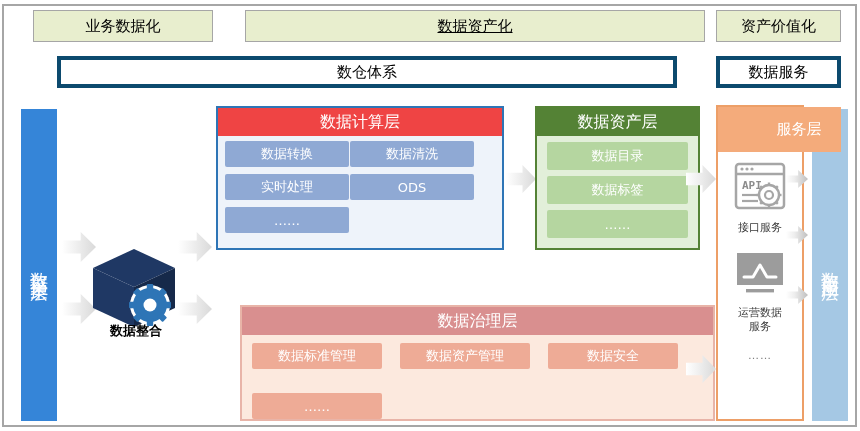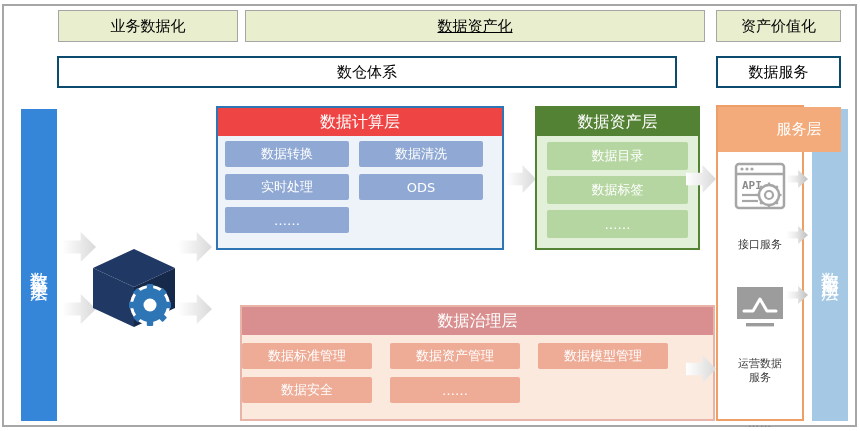--- a/index.html
+++ b/index.html
@@ -21,21 +21,21 @@
     border:2px solid #a6a6a6;background:transparent;
   }
 
   
   .banner{
     background:#e8eece;border:1px solid #a6a6a6;
     color:#000;font-size:15px;
   }
   
   .whitebox{
-    background:#ffffff;border:2px solid #0c4a6e;
+    background:#ffffff;border:4px solid #0c4a6e;
     color:#000;font-size:15px;
   }
 
   
   .vbar{
     writing-mode:vertical-rl;
     letter-spacing:3px;
     color:#ffffff;font-size:18px;
     line-height:1.1;
   }
@@ -45,48 +45,48 @@
   
   .panel{border:2px solid;}
   .panel-title{
     color:#ffffff;font-size:16px;width:100%;
   }
   .panel-body{width:100%;display:flex;flex-wrap:wrap;}
 
   
   .p-compute{border-color:#2e75b6;background:#eef3fa;left:216px;top:106px;width:288px;height:144px;}
   .p-compute .panel-title{background:#ef4444;height:28px;display:flex;align-items:center;justify-content:center;}
-  .p-compute .panel-body{padding:5px 7px;gap:7px 10px;box-sizing:border-box;height:92px;align-content:flex-start;}
+  .p-compute .panel-body{padding:5px 7px;gap:7px 1px;box-sizing:border-box;height:92px;align-content:flex-start;}
   .cell-compute{
     background:#8fa9d4;color:#ffffff;font-size:13px;
     width:124px;height:26px;border-radius:2px;
   }
 
   
   .p-asset{border-color:#548235;background:#e2efd9;left:535px;top:106px;width:165px;height:144px;}
   .p-asset .panel-title{background:#548235;height:28px;display:flex;align-items:center;justify-content:center;}
   .p-asset .panel-body{padding:6px 10px;gap:6px;box-sizing:border-box;height:114px;flex-direction:column;align-content:flex-start;}
   .cell-asset{
     background:#b5d6a0;color:#ffffff;font-size:13px;
     width:100%;height:28px;border-radius:2px;
   }
 
   
   .p-gov{border-color:#e8b4a8;background:#fce9de;left:216px;top:305px;width:475px;height:116px;margin-left:24px;}
   .p-gov .panel-title{background:#d98f8f;height:28px;display:flex;align-items:center;justify-content:center;}
-  .p-gov .panel-body{padding:8px 0;gap:8px 18px;box-sizing:border-box;height:84px;align-content:flex-start;}
+  .p-gov .panel-body{padding:8px 10px;gap:24px 18px;box-sizing:border-box;height:84px;align-content:flex-start;}
   .cell-gov{
     background:#eeab96;color:#ffffff;font-size:13px;
     width:130px;height:26px;border-radius:2px;
   }
 
   
   .p-service{border:2px solid #ed9f67;background:#ffffff;left:716px;top:105px;width:88px;height:316px;}
   .p-service .panel-title{background:#f4ab7b;height:45px;display:flex;align-items:center;justify-content:center;font-size:15px;padding-left:39px;}
-  .svc-body{padding:10px 4px 0 4px;display:flex;flex-direction:column;align-items:center;gap:19px;box-sizing:border-box;}
+  .svc-body{padding:10px 4px 0 4px;display:flex;flex-direction:column;align-items:center;gap:2px;box-sizing:border-box;}
   .svc-label{font-size:11px;color:#3a3a3a;line-height:1.25;text-align:center;margin-top:5px;}
   .svc-dots{font-size:11px;color:#7f7f7f;letter-spacing:1px;margin-top:14px;}
 
   
   .arrow{
     background:linear-gradient(90deg,#ffffff 0%,#f2f2f2 35%,#d9d9d9 100%);
     clip-path:polygon(0% 28%,55% 28%,55% 0%,100% 50%,55% 100%,55% 72%,0% 72%);
   }
   .arrow-sm{
     background:linear-gradient(90deg,#ffffff 0%,#ededed 40%,#bfbfbf 100%);
@@ -97,21 +97,21 @@
   .cube-wrap{left:92px;top:245px;width:86px;height:88px;}
   .cube-label{left:78px;top:322px;width:116px;font-size:13px;font-weight:bold;color:#000;}
 </style>
 </head>
 <body>
 
 <div id="stage">
 
   <div class="abs outer-frame"></div>
 
-  <div class="abs banner ctr" style="left:58px;top:10px;width:180px;height:32px;">
+  <div class="abs banner ctr" style="left:33px;top:10px;width:180px;height:32px;">
     <span>业务数据化</span>
   </div>
   <div class="abs banner ctr" style="left:245px;top:10px;width:460px;height:32px;text-decoration:underline;">
     <span>数据资产化</span>
   </div>
   <div class="abs banner ctr" style="left:716px;top:10px;width:125px;height:32px;">
     <span>资产价值化</span>
   </div>
 
   <div class="abs whitebox ctr" style="left:57px;top:56px;width:620px;height:32px;">
@@ -151,20 +151,23 @@
           <rect x="13" y="-3.2" width="8" height="6.4" rx="1"></rect>
           <rect x="-3.2" y="-21" width="6.4" height="8" rx="1" transform="rotate(45)"></rect>
           <rect x="-3.2" y="13" width="6.4" height="8" rx="1" transform="rotate(45)"></rect>
           <rect x="-21" y="-3.2" width="8" height="6.4" rx="1" transform="rotate(45)"></rect>
           <rect x="13" y="-3.2" width="8" height="6.4" rx="1" transform="rotate(45)"></rect>
         </g>
         <circle cx="0" cy="0" r="6.5" fill="#ffffff"></circle>
       </g>
     </svg>
   </div>
+  <div class="abs cube-label ctr">
+    <span>数据整合</span>
+  </div>
 
   <div class="abs arrow" style="left:178px;top:232px;width:34px;height:30px;"></div>
   <div class="abs arrow" style="left:178px;top:294px;width:34px;height:30px;"></div>
 
   <div class="abs panel p-compute">
     <div class="panel-title">数据计算层</div>
     <div class="panel-body">
       <div class="cell-compute ctr">数据转换</div>
       <div class="cell-compute ctr">数据清洗</div>
       <div class="cell-compute ctr">实时处理</div>
@@ -184,21 +187,20 @@
     </div>
   </div>
 
   <div class="abs arrow" style="left:686px;top:165px;width:30px;height:28px;"></div>
 
   <div class="abs panel p-gov">
     <div class="panel-title">数据治理层</div>
     <div class="panel-body">
       <div class="cell-gov ctr">数据标准管理</div>
       <div class="cell-gov ctr">数据资产管理</div>
-      <div class="cell-gov ctr">数据模型管理</div>
       <div class="cell-gov ctr">数据安全</div>
       <div class="cell-gov ctr">……</div>
     </div>
   </div>
 
   <div class="abs arrow" style="left:686px;top:355px;width:30px;height:28px;"></div>
 
   <div class="abs panel p-service">
     <div class="panel-title">服务层</div>
     <div class="svc-body">

